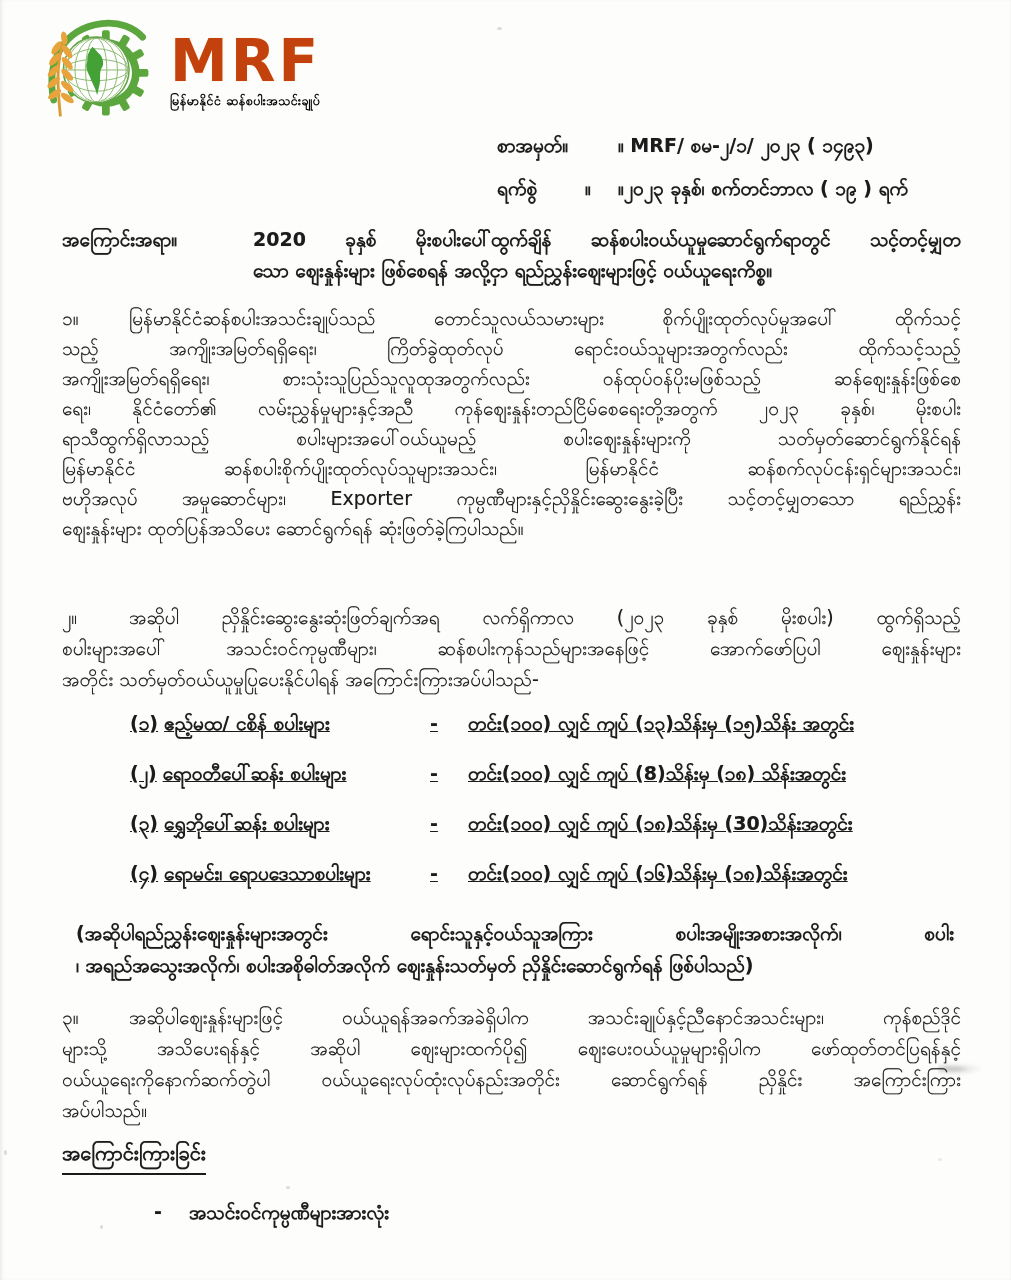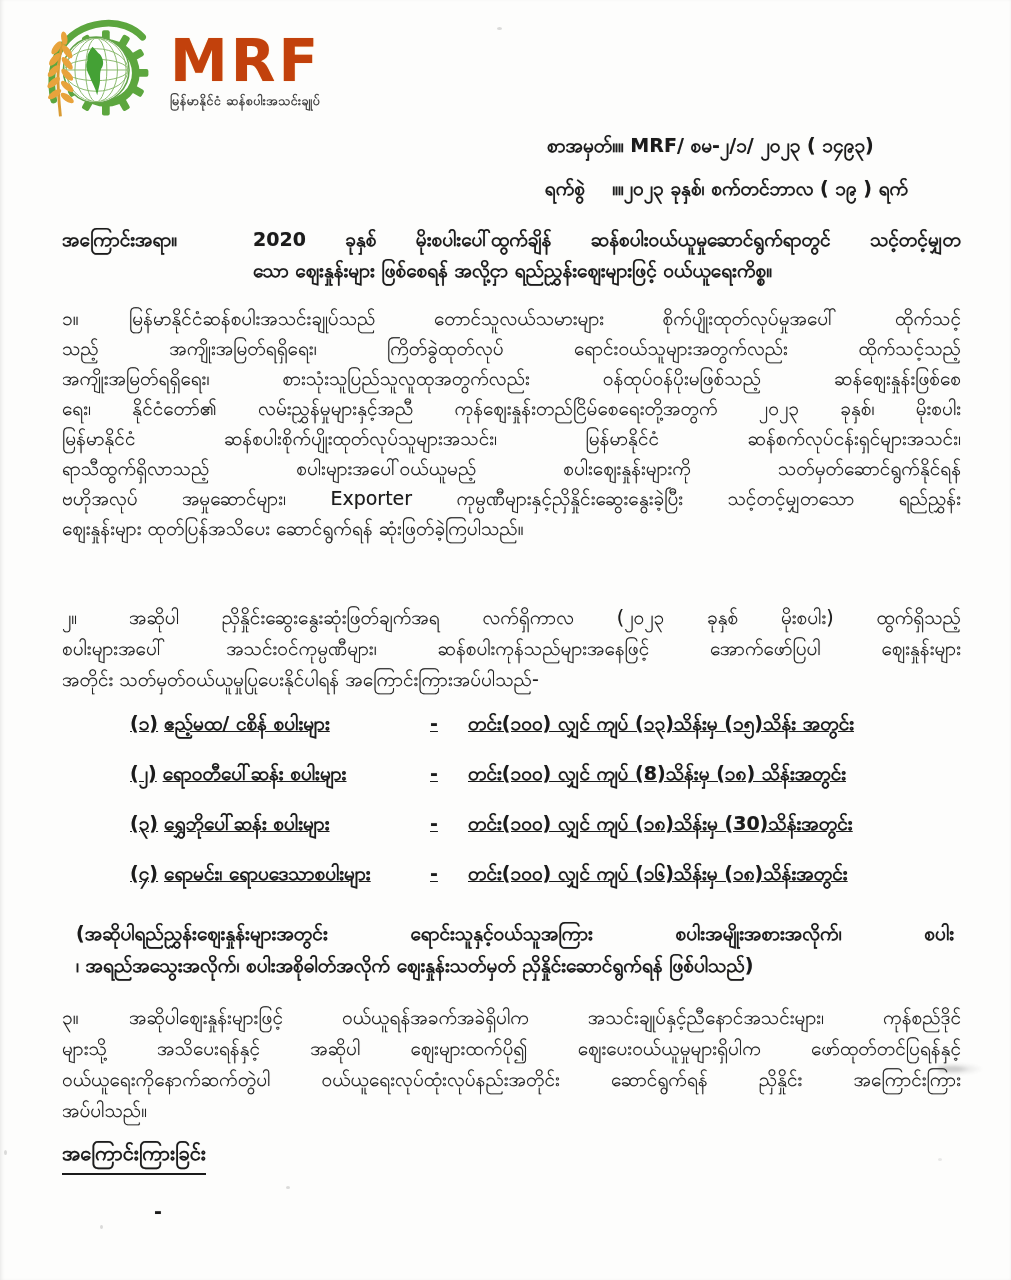--- a/index.html
+++ b/index.html
@@ -10,24 +10,24 @@
     color:#1b1b1b;
   }
   .page{position:absolute;inset:0;box-shadow:inset 3px 0 4px -2px rgba(0,0,0,.10), inset -2px 0 3px -2px rgba(0,0,0,.06);}
   .ink{color:#1b1b1b;text-shadow:0 0 .7px rgba(20,20,20,.45);}
   
   .logo{position:absolute;left:44px;top:16px;display:flex;align-items:flex-start;}
   .logo svg{display:block;}
   .logo-textcol{margin-left:10px;margin-top:16px;}
   .logo-acronym{font-size:58px;line-height:1;font-weight:800;letter-spacing:3px;color:#c2410c;
     text-shadow:0 0 1px rgba(242,146,29,.6);}
-  .logo-subtext{margin-top:3px;font-size:12.5px;font-weight:700;color:#404040;letter-spacing:.5px;}
+  .logo-subtext{margin-top:3px;font-size:12.5px;font-weight:700;color:#000000;letter-spacing:.5px;}
   
   .ref{position:absolute;left:497px;top:130px;font-size:19px;font-weight:600;line-height:30px;}
-  .ref-row{display:flex;white-space:nowrap;margin-bottom:13px;text-align:right;}
+  .ref-row{display:flex;white-space:nowrap;margin-bottom:13px;}
   .ref-label1{width:121px;}
   .ref-label2{width:88px;}
   .ref-punct{width:33px;}
   
   .subject{position:absolute;left:62px;top:224px;display:flex;font-size:19px;font-weight:600;line-height:31px;width:899px;}
   .subject-label{width:191px;flex:none;}
   .subject-body{flex:1;}
   .subject-body .jline{text-align:justify;text-align-last:justify;}
   
   .para{position:absolute;font-size:19px;line-height:30px;width:899px;}
@@ -165,22 +165,22 @@
       <div class="jline">2020 ခုနှစ် မိုးစပါးပေါ်ထွက်ချိန် ဆန်စပါးဝယ်ယူမှုဆောင်ရွက်ရာတွင် သင့်တင့်မျှတ</div>
       <div>သော ဈေးနှုန်းများ ဖြစ်စေရန် အလို့ငှာ ရည်ညွှန်းဈေးများဖြင့် ဝယ်ယူရေးကိစ္စ။</div>
     </div>
   </div>
 
   <div class="para ink" style="left:62px;top:303px;">
     <div class="pline just"><span class="pnum">၁။</span><span>မြန်မာနိုင်ငံဆန်စပါးအသင်းချုပ်သည် တောင်သူလယ်သမားများ စိုက်ပျိုးထုတ်လုပ်မှုအပေါ် ထိုက်သင့်</span></div>
     <div class="pline just">သည့် အကျိုးအမြတ်ရရှိရေး၊ ကြိတ်ခွဲထုတ်လုပ် ရောင်းဝယ်သူများအတွက်လည်း ထိုက်သင့်သည့်</div>
     <div class="pline just">အကျိုးအမြတ်ရရှိရေး၊ စားသုံးသူပြည်သူလူထုအတွက်လည်း ဝန်ထုပ်ဝန်ပိုးမဖြစ်သည့် ဆန်ဈေးနှုန်းဖြစ်စေ</div>
     <div class="pline just">ရေး၊ နိုင်ငံတော်၏ လမ်းညွှန်မှုများနှင့်အညီ ကုန်ဈေးနှုန်းတည်ငြိမ်စေရေးတို့အတွက် ၂၀၂၃ ခုနှစ်၊ မိုးစပါး</div>
+    <div class="pline just">ရာသီထွက်ရှိလာသည့် စပါးများအပေါ်ဝယ်ယူမည့် စပါးဈေးနှုန်းများကို သတ်မှတ်ဆောင်ရွက်နိုင်ရန်</div>
     <div class="pline just">မြန်မာနိုင်ငံ ဆန်စပါးစိုက်ပျိုးထုတ်လုပ်သူများအသင်း၊ မြန်မာနိုင်ငံ ဆန်စက်လုပ်ငန်းရှင်များအသင်း၊</div>
-    <div class="pline just">ရာသီထွက်ရှိလာသည့် စပါးများအပေါ်ဝယ်ယူမည့် စပါးဈေးနှုန်းများကို သတ်မှတ်ဆောင်ရွက်နိုင်ရန်</div>
     <div class="pline just">ဗဟိုအလုပ် အမှုဆောင်များ၊ Exporter ကုမ္ပဏီများနှင့်ညှိနှိုင်းဆွေးနွေးခဲ့ပြီး သင့်တင့်မျှတသော ရည်ညွှန်း</div>
     <div class="pline">ဈေးနှုန်းများ ထုတ်ပြန်အသိပေး ဆောင်ရွက်ရန် ဆုံးဖြတ်ခဲ့ကြပါသည်။</div>
   </div>
 
   <div class="para ink" style="left:62px;top:602px;line-height:31px;">
     <div class="pline just"><span class="pnum">၂။</span><span>အဆိုပါ ညှိနှိုင်းဆွေးနွေးဆုံးဖြတ်ချက်အရ လက်ရှိကာလ (၂၀၂၃ ခုနှစ် မိုးစပါး) ထွက်ရှိသည့်</span></div>
     <div class="pline just">စပါးများအပေါ် အသင်းဝင်ကုမ္ပဏီများ၊ ဆန်စပါးကုန်သည်များအနေဖြင့် အောက်ဖော်ပြပါ ဈေးနှုန်းများ</div>
     <div class="pline">အတိုင်း သတ်မှတ်ဝယ်ယူမှုပြုပေးနိုင်ပါရန် အကြောင်းကြားအပ်ပါသည်-</div>
   </div>
 
@@ -215,20 +215,21 @@
   <div class="para ink" style="left:62px;top:1002px;line-height:31px;">
     <div class="pline just"><span class="pnum">၃။</span><span>အဆိုပါဈေးနှုန်းများဖြင့် ဝယ်ယူရန်အခက်အခဲရှိပါက အသင်းချုပ်နှင့်ညီနောင်အသင်းများ၊ ကုန်စည်ဒိုင်</span></div>
     <div class="pline just">များသို့ အသိပေးရန်နှင့် အဆိုပါ ဈေးများထက်ပို၍ ဈေးပေးဝယ်ယူမှုများရှိပါက ဖော်ထုတ်တင်ပြရန်နှင့်</div>
     <div class="pline just">ဝယ်ယူရေးကိုနောက်ဆက်တွဲပါ ဝယ်ယူရေးလုပ်ထုံးလုပ်နည်းအတိုင်း ဆောင်ရွက်ရန် ညှိနှိုင်း အကြောင်းကြား</div>
     <div class="pline">အပ်ပါသည်။</div>
   </div>
 
   <div class="f-heading ink">အကြောင်းကြားခြင်း</div>
   <div class="f-bullet ink">
     <span class="b-dash">-</span>
+    <span>အသင်းဝင်ကုမ္ပဏီများအားလုံး</span>
   </div>
 
   <div class="smudge"></div>
   <div class="speck" style="left:497px;top:27px;width:5px;height:3px;"></div>
   <div class="speck" style="left:100px;top:1225px;width:3px;height:4px;"></div>
   <div class="speck" style="left:286px;top:1186px;width:4px;height:3px;"></div>
   <div class="speck" style="left:938px;top:1158px;width:4px;height:3px;opacity:.6;"></div>
   <div class="speck" style="left:4px;top:1150px;width:3px;height:5px;"></div>
 </div>
 

